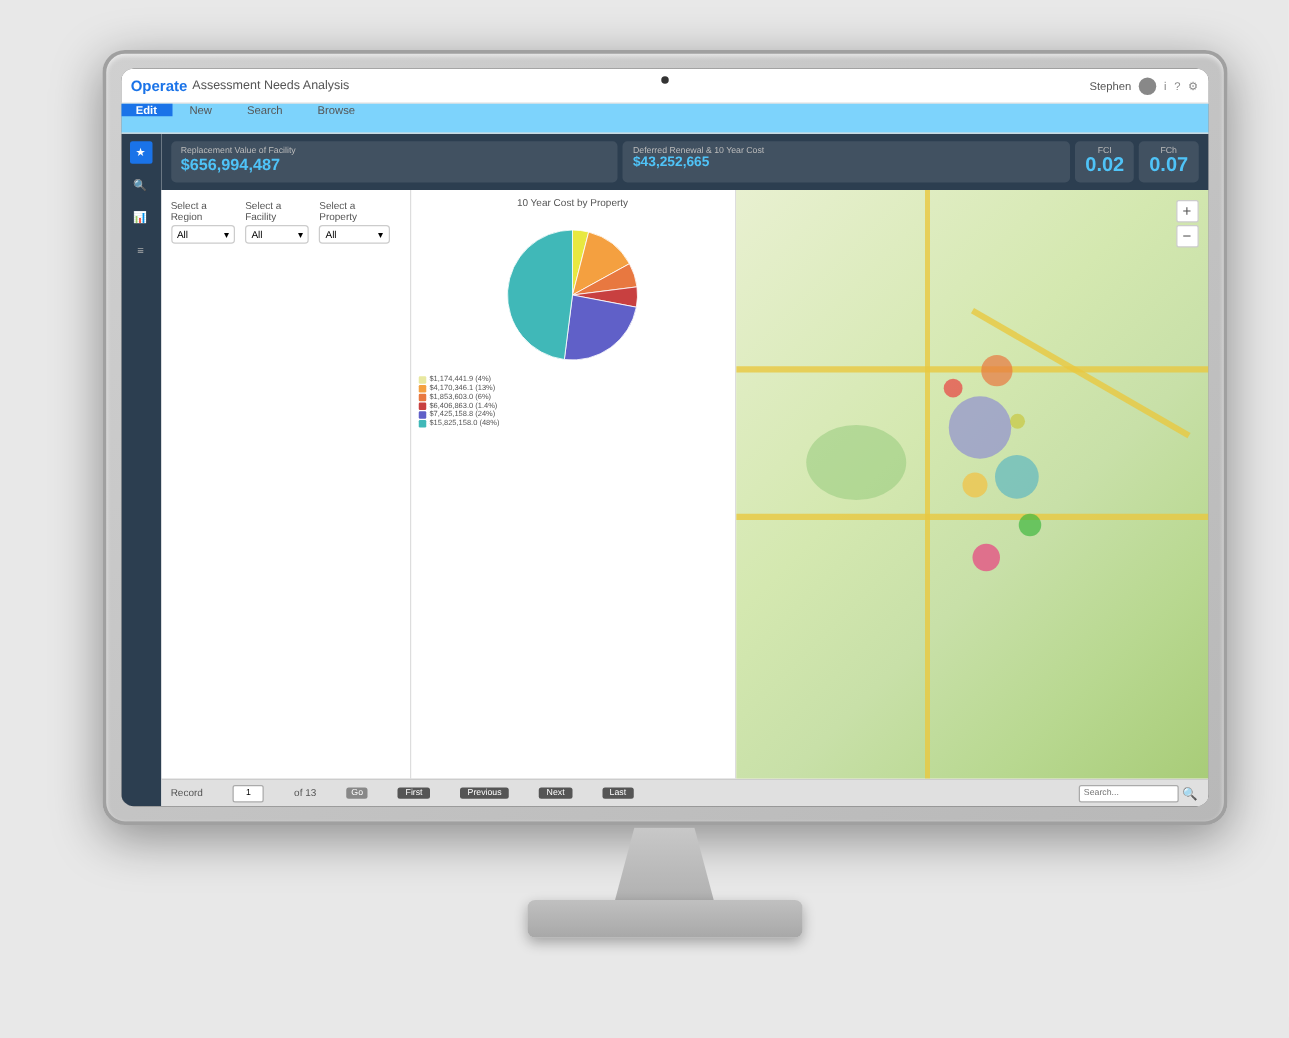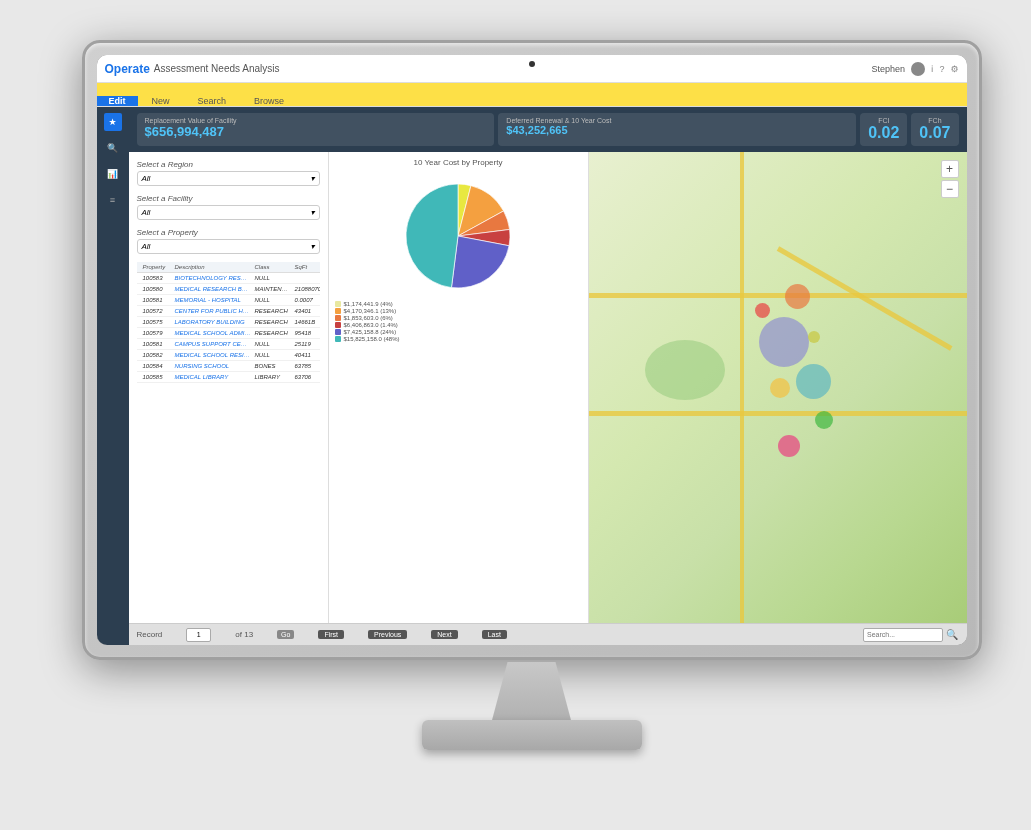--- a/index.html
+++ b/index.html
@@ -122,24 +122,24 @@
     .topbar-icon {
       width: 14px;
       height: 14px;
       background: #888;
       border-radius: 50%;
       display: inline-block;
     }
 
     
     .tab-row {
-      background: #fde047;
+      background: #7dd3fc;
       border-bottom: 1px solid #ddd;
       display: flex;
-      align-items: flex-end;
+      align-items: flex-start;
       height: 24px;
       flex-shrink: 0;
     }
 
     .tab-edit {
       background: #1a73e8;
       color: #fff;
       font-size: 9px;
       padding: 0 12px;
       display: flex;
@@ -249,25 +249,24 @@
       overflow: hidden;
     }
 
     
     .left-panel {
       width: 200px;
       background: #fff;
       border-right: 1px solid #ddd;
       padding: 8px;
       display: flex;
-      flex-direction: column;
+      flex-direction: row;
       gap: 8px;
       flex-shrink: 0;
       overflow-y: auto;
-      font-style: italic;
     }
 
     .filter-group label {
       display: block;
       font-size: 8px;
       color: #555;
       margin-bottom: 2px;
     }
 
     .filter-select {

